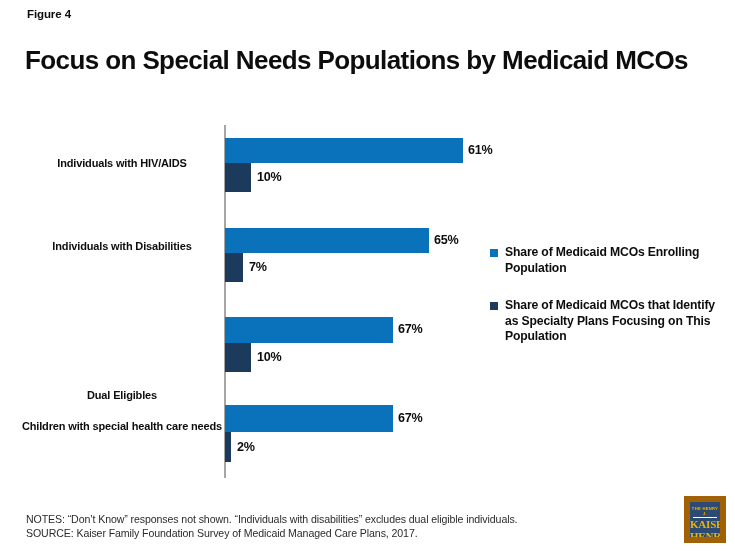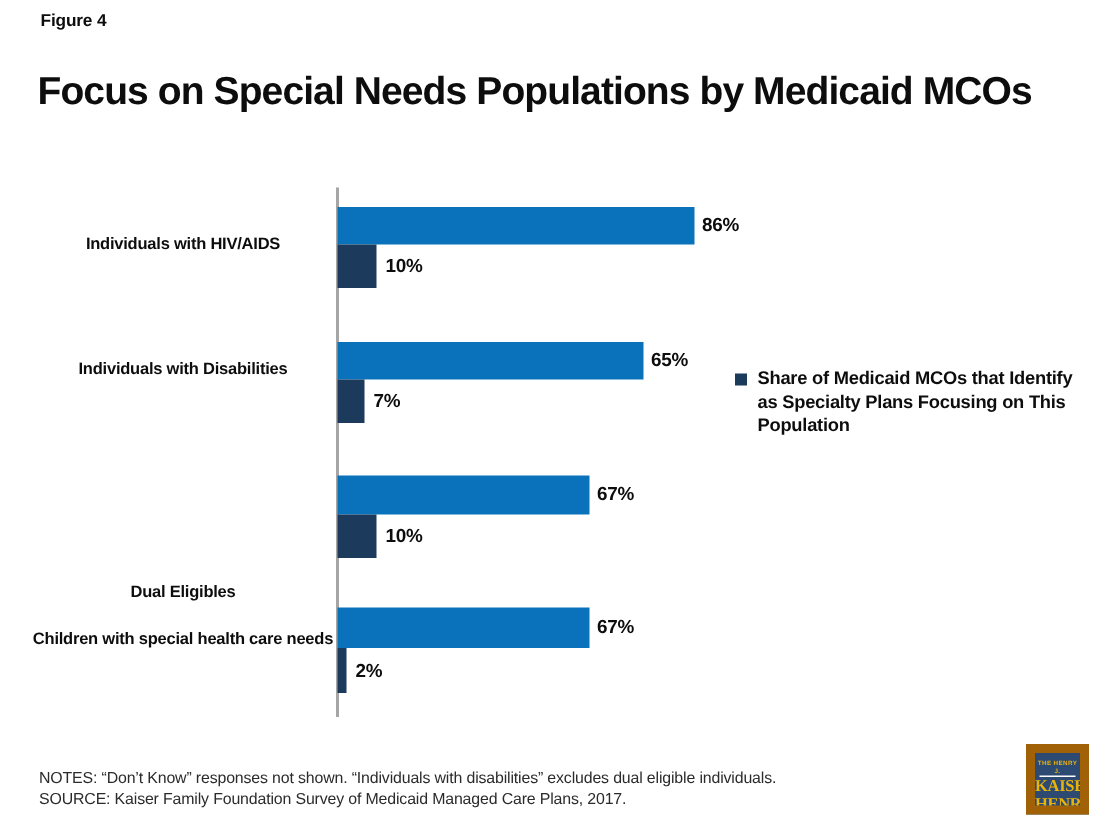--- a/index.html
+++ b/index.html
@@ -174,21 +174,21 @@
 
 <h1 id="chart-title">Focus on Special Needs Populations by Medicaid MCOs</h1>
 
 <div id="plot-area">
 
   <div id="value-axis-line"></div>
 
   <div class="cat-group">
     <div class="cat-label" style="top:155px;">Individuals with HIV/AIDS</div>
     <div class="bar bar-enrolling" style="top:138px; height:25px; width:238px;"></div>
-    <div class="bar-value" style="left:468px; top:143px;">86%</div>
+    <div class="bar-value" style="left:468px; top:143px;">61%</div>
     <div class="bar bar-specialty" style="top:163px; height:29px; width:26px;"></div>
     <div class="bar-value" style="left:257px; top:170px;">10%</div>
   </div>
 
   <div class="cat-group">
     <div class="cat-label" style="top:238px;">Individuals with Disabilities</div>
     <div class="bar bar-enrolling" style="top:228px; height:25px; width:204px;"></div>
     <div class="bar-value" style="left:434px; top:233px;">65%</div>
     <div class="bar bar-specialty" style="top:253px; height:29px; width:18px;"></div>
     <div class="bar-value" style="left:249px; top:260px;">7%</div>
@@ -206,20 +206,24 @@
     <div class="cat-label" style="top:418px;">Children with special health care needs</div>
     <div class="bar bar-enrolling" style="top:405px; height:27px; width:168px;"></div>
     <div class="bar-value" style="left:398px; top:411px;">67%</div>
     <div class="bar bar-specialty" style="top:432px; height:30px; width:6px;"></div>
     <div class="bar-value" style="left:237px; top:440px;">2%</div>
   </div>
 
 </div>
 
 <div id="chart-legend">
+  <div class="legend-item">
+    <span class="legend-swatch enrolling"></span>
+    <span>Share of Medicaid MCOs Enrolling Population</span>
+  </div>
   <div class="legend-item">
     <span class="legend-swatch specialty"></span>
     <span>Share of Medicaid MCOs that Identify as Specialty Plans Focusing on This Population</span>
   </div>
 </div>
 
 <div id="footer-notes">
   <div>NOTES: “Don’t Know” responses not shown. “Individuals with disabilities” excludes dual eligible individuals.</div>
   <div>SOURCE: Kaiser Family Foundation Survey of Medicaid Managed Care Plans, 2017.</div>
 </div>

